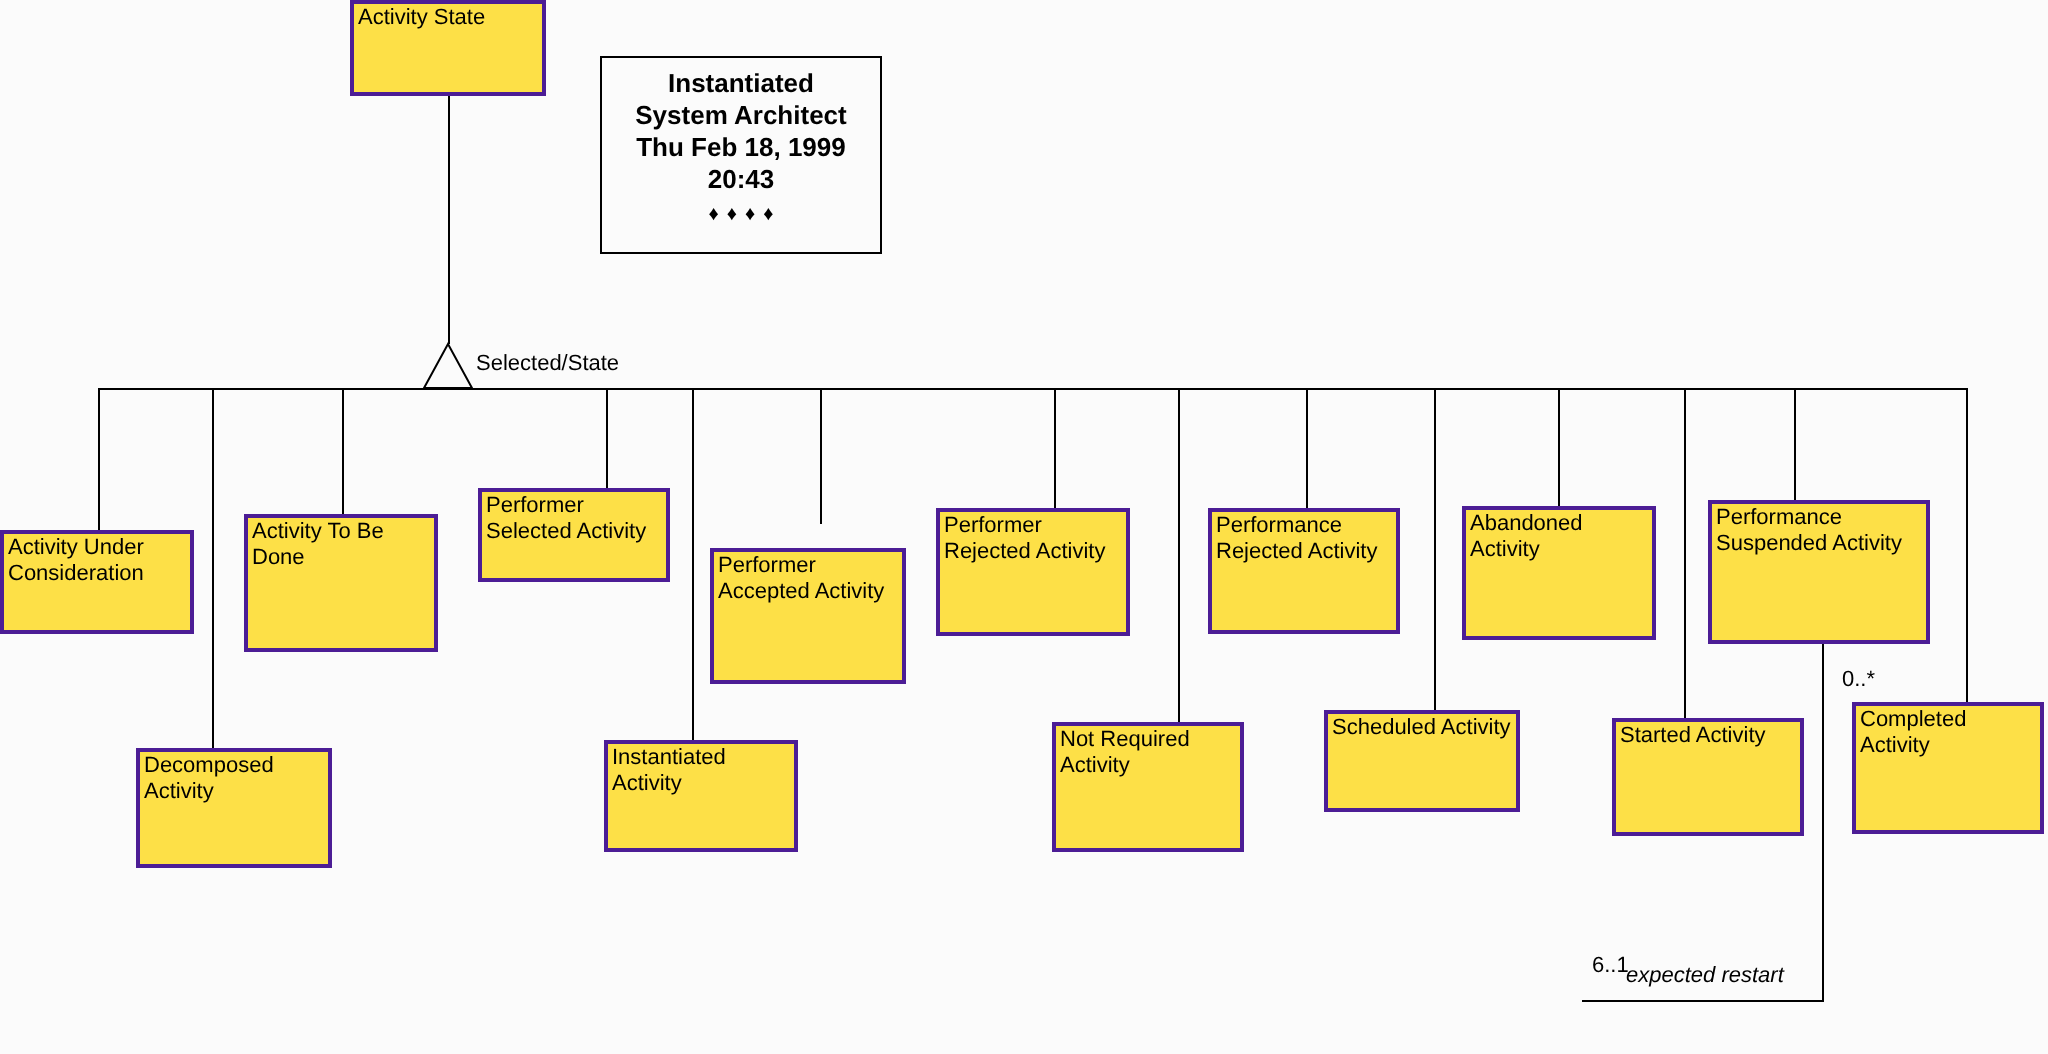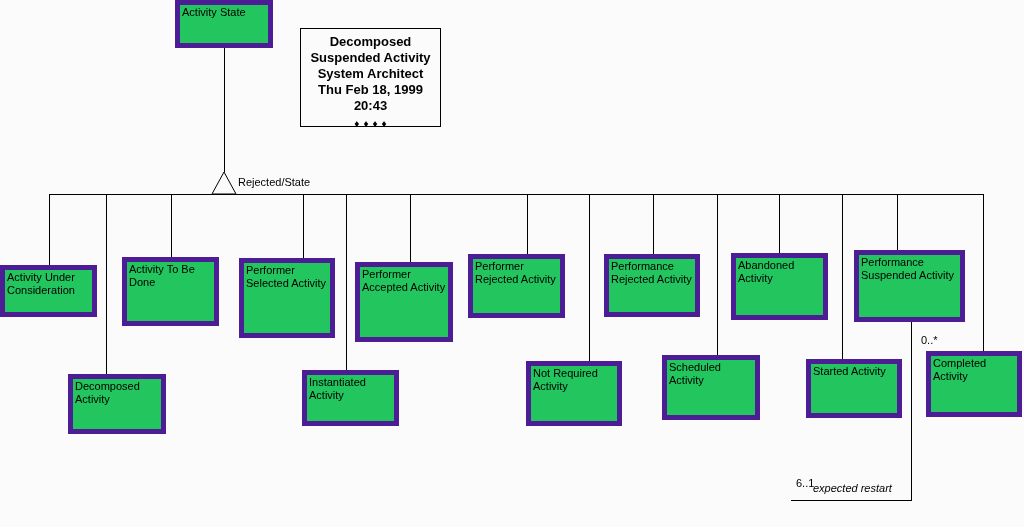--- a/index.html
+++ b/index.html
@@ -11,22 +11,22 @@
     position: relative;
     width: 1024px;
     height: 527px;
     background: #fbfbfb;
     overflow: hidden;
     color: #000;
   }
   .node {
     position: absolute;
     box-sizing: border-box;
-    border: 5px solid #4c1d95;
-    background: #22c55e;
+    border: 2px solid #4c1d95;
+    background: #fde047;
     font-size: 11px;
     line-height: 13px;
     padding: 1px 2px 0 2px;
     white-space: normal;
     word-spacing: 0;
   }
   .stamp {
     position: absolute;
     box-sizing: border-box;
     border: 1px solid #000;
@@ -59,66 +59,65 @@
   .tri { position: absolute; }
 </style>
 </head>
 <body>
 
 <div class="canvas">
 
   <div class="node" style="left:175px;top:0;width:98px;height:48px">Activity State</div>
 
   <div class="stamp" style="left:300px;top:28px;width:141px;height:99px">
-    <div>Decomposed</div>
-    <div>Suspended Activity</div>
+    <div>Instantiated</div>
     <div>System Architect</div>
     <div>Thu Feb 18, 1999</div>
     <div>20:43</div>
     <div class="stamp-symbols">♦♦♦♦</div>
   </div>
 
   <div class="vline" style="left:224px;top:48px;height:124px"></div>
 
   <svg class="tri" style="left:211px;top:171px" width="28" height="24">
     <polygon points="13,1 1,23 25,23" fill="#fbfbfb" stroke="#000" stroke-width="1"></polygon>
   </svg>
 
-  <div class="floatlabel" style="left:238px;top:176px">Rejected/State</div>
+  <div class="floatlabel" style="left:238px;top:176px">Selected/State</div>
 
   <div class="hline" style="left:49px;top:194px;width:935px"></div>
 
   <div class="vline" style="left:49px;top:195px;height:70px"></div>
   <div class="vline" style="left:106px;top:195px;height:179px"></div>
   <div class="vline" style="left:171px;top:195px;height:62px"></div>
   <div class="vline" style="left:303px;top:195px;height:63px"></div>
   <div class="vline" style="left:346px;top:195px;height:175px"></div>
   <div class="vline" style="left:410px;top:195px;height:67px"></div>
   <div class="vline" style="left:527px;top:195px;height:59px"></div>
   <div class="vline" style="left:589px;top:195px;height:166px"></div>
   <div class="vline" style="left:653px;top:195px;height:59px"></div>
   <div class="vline" style="left:717px;top:195px;height:160px"></div>
   <div class="vline" style="left:779px;top:195px;height:58px"></div>
   <div class="vline" style="left:842px;top:195px;height:164px"></div>
   <div class="vline" style="left:897px;top:195px;height:55px"></div>
   <div class="vline" style="left:983px;top:195px;height:156px"></div>
 
   <div class="node" style="left:0;top:265px;width:97px;height:52px">Activity Under Consideration</div>
   <div class="node" style="left:122px;top:257px;width:97px;height:69px">Activity To Be Done</div>
-  <div class="node" style="left:239px;top:258px;width:96px;height:80px">Performer Selected Activity</div>
-  <div class="node" style="left:355px;top:262px;width:98px;height:80px">Performer Accepted Activity</div>
+  <div class="node" style="left:239px;top:244px;width:96px;height:47px">Performer Selected Activity</div>
+  <div class="node" style="left:355px;top:274px;width:98px;height:68px">Performer Accepted Activity</div>
   <div class="node" style="left:468px;top:254px;width:97px;height:64px">Performer Rejected Activity</div>
   <div class="node" style="left:604px;top:254px;width:96px;height:63px">Performance Rejected Activity</div>
   <div class="node" style="left:854px;top:250px;width:111px;height:72px">Performance Suspended Activity</div>
   <div class="node" style="left:731px;top:253px;width:97px;height:67px">Abandoned Activity</div>
 
   <div class="node" style="left:68px;top:374px;width:98px;height:60px">Decomposed Activity</div>
   <div class="node" style="left:526px;top:361px;width:96px;height:65px">Not Required Activity</div>
   <div class="node" style="left:302px;top:370px;width:97px;height:56px">Instantiated Activity</div>
-  <div class="node" style="left:662px;top:355px;width:98px;height:65px">Scheduled Activity</div>
+  <div class="node" style="left:662px;top:355px;width:98px;height:51px">Scheduled Activity</div>
   <div class="node" style="left:806px;top:359px;width:96px;height:59px">Started Activity</div>
   <div class="node" style="left:926px;top:351px;width:96px;height:66px">Completed Activity</div>
 
   <div class="vline" style="left:911px;top:322px;height:179px"></div>
   <div class="hline" style="left:791px;top:500px;width:121px"></div>
 
 
   <div class="floatlabel" style="left:921px;top:334px">0..*</div>
   <div class="floatlabel" style="left:796px;top:477px">6..1</div>
   <div class="floatlabel italic" style="left:813px;top:482px">expected restart</div>

